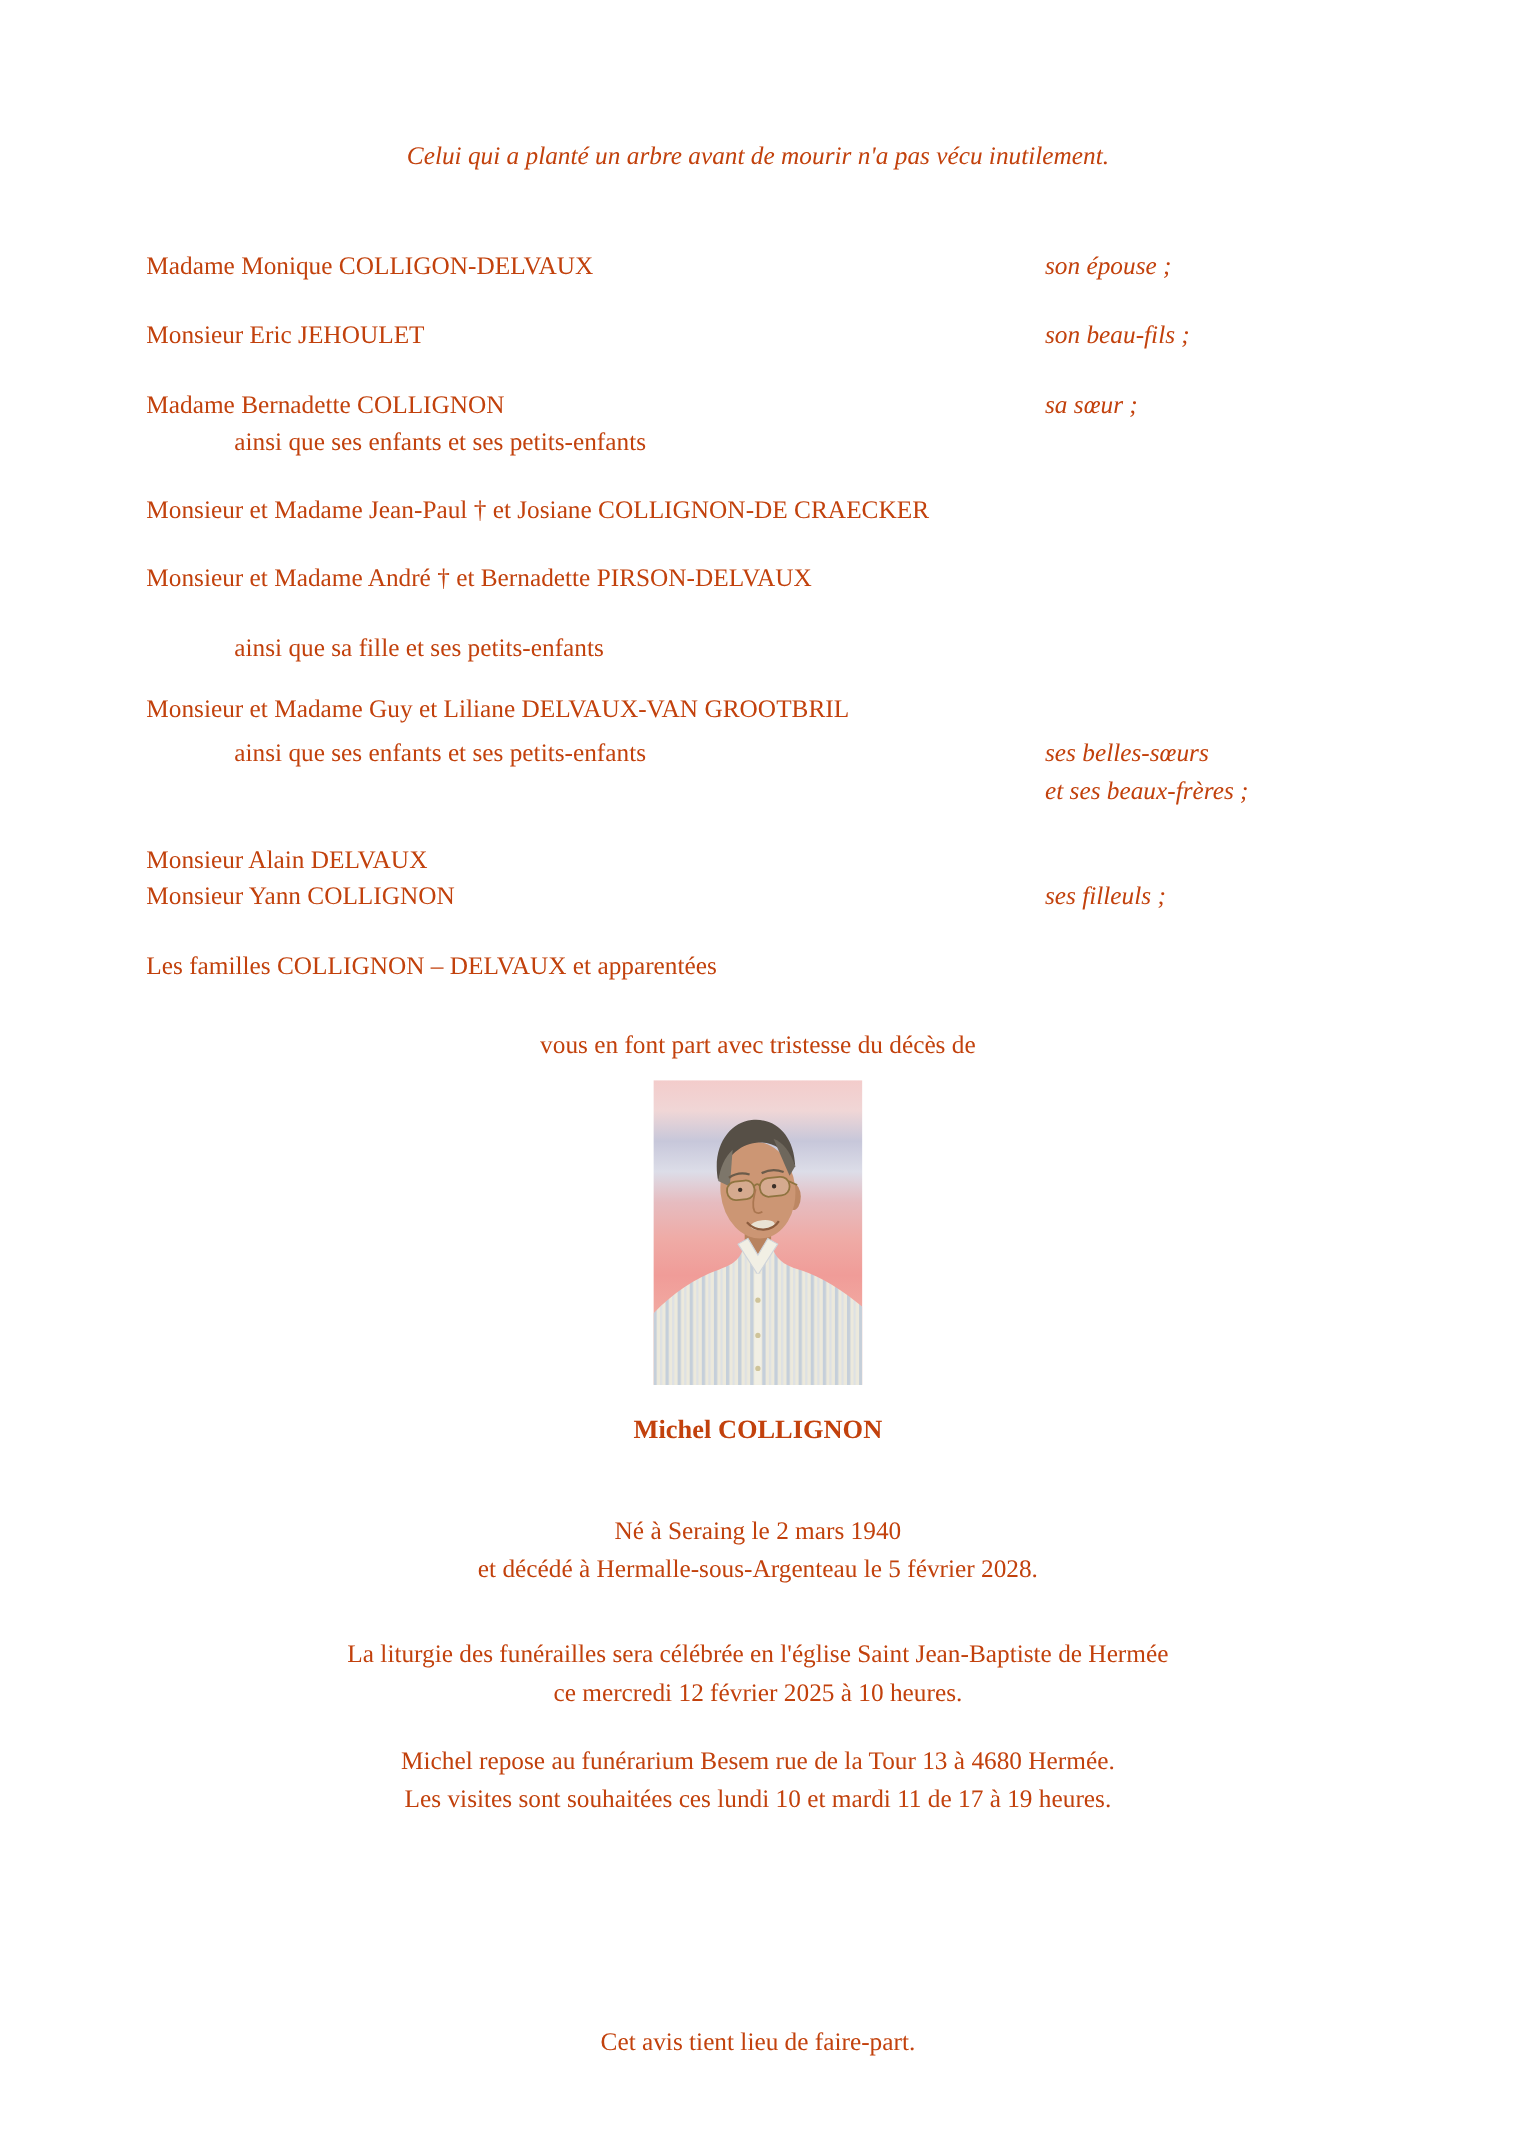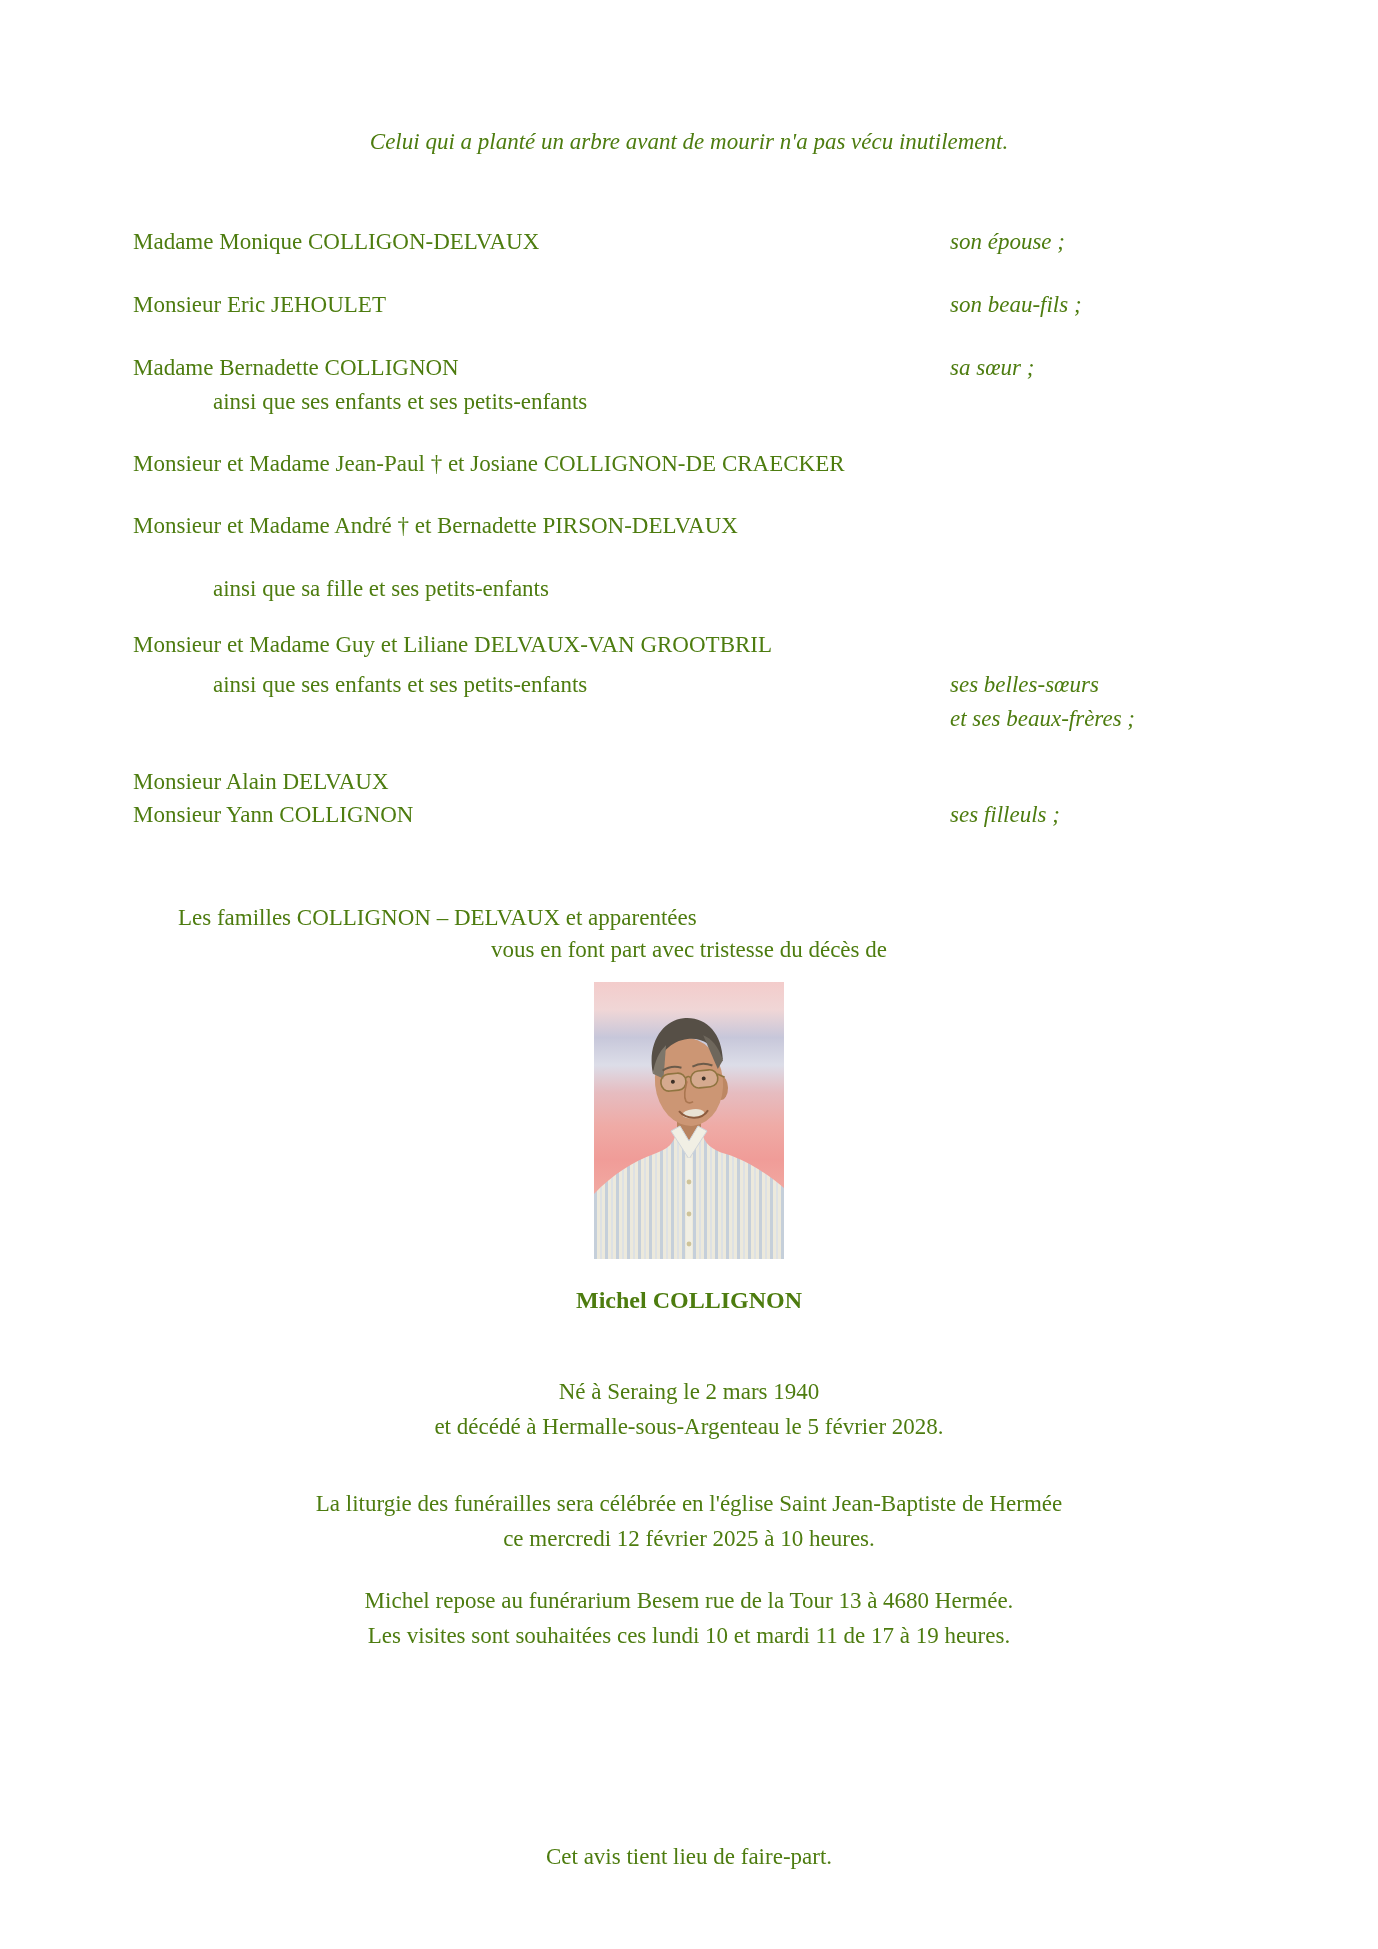--- a/index.html
+++ b/index.html
@@ -2,21 +2,21 @@
 <html lang="fr"><head>
 <meta charset="utf-8">
 <style>
   html,body{margin:0;padding:0;background:#ffffff;}
   .page{
     position:relative;
     width:1378px;
     height:1949px;
     background:#ffffff;
     font-family:"Liberation Serif","DejaVu Serif",serif;
-    color:#4d7c0f;
+    color:#c2410c;
     overflow:hidden;
   }
   .line{
     position:absolute;
     font-size:23px;
     line-height:1.2;
     white-space:nowrap;
     text-align:right;
   }
   .name-col{left:133px;}
@@ -60,21 +60,21 @@
   <div class="line name-col" style="top:631px;">Monsieur et Madame Guy et Liliane DELVAUX-VAN GROOTBRIL</div>
   <div class="line sub-col" style="top:671px;">ainsi que ses enfants et ses petits-enfants</div>
   <div class="line rel-col" style="top:671px;">ses belles-sœurs</div>
   <div class="line rel-col" style="top:705px;">et ses beaux-frères ;</div>
 
   <div class="line name-col" style="top:768px;">Monsieur Alain DELVAUX</div>
 
   <div class="line name-col" style="top:801px;">Monsieur Yann COLLIGNON</div>
   <div class="line rel-col" style="top:801px;">ses filleuls ;</div>
 
-  <div class="line name-col" style="top:904px;margin-left:45px;">Les familles COLLIGNON – DELVAUX et apparentées</div>
+  <div class="line name-col" style="top:864px;">Les familles COLLIGNON – DELVAUX et apparentées</div>
 
   <div class="line center" style="top:936px;">vous en font part avec tristesse du décès de</div>
 
   <div class="photo">
     <svg viewBox="0 0 190 277" xmlns="http://www.w3.org/2000/svg" aria-hidden="true">
       <defs>
         <linearGradient id="sky" x1="0" y1="0" x2="0" y2="1">
           <stop offset="0" stop-color="#f3cccb"></stop>
           <stop offset="0.10" stop-color="#f0d6d6"></stop>
           <stop offset="0.20" stop-color="#c7c7da"></stop>

